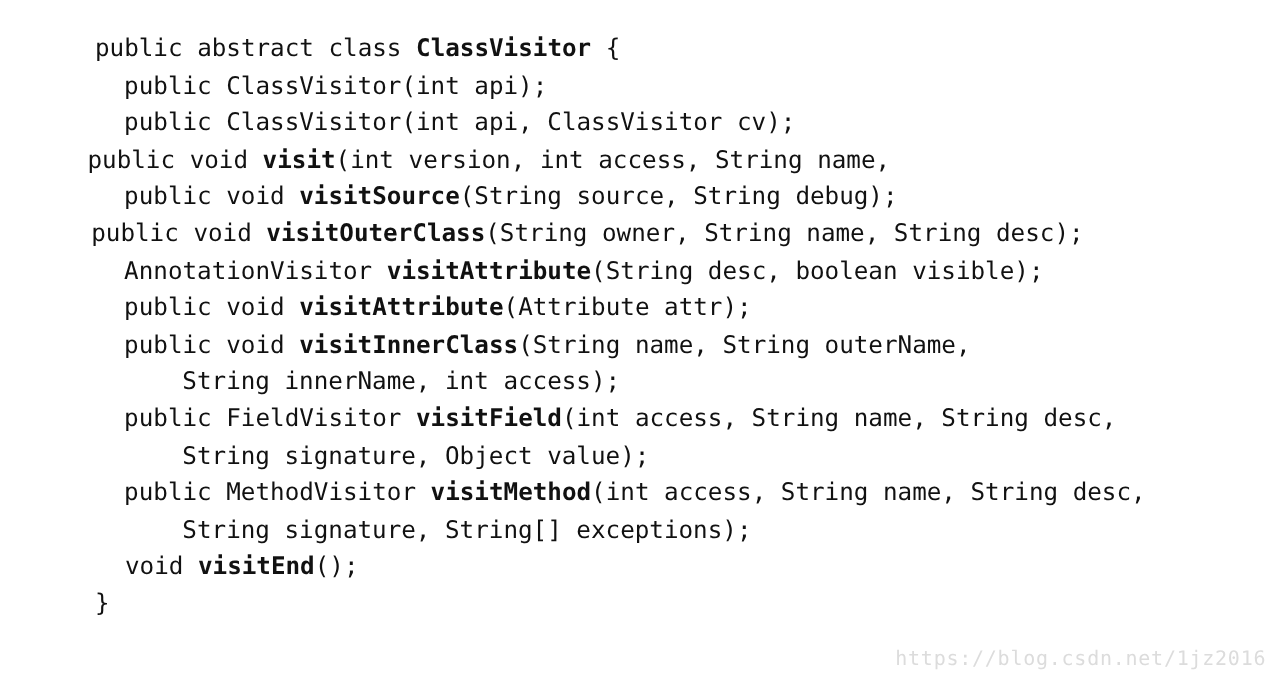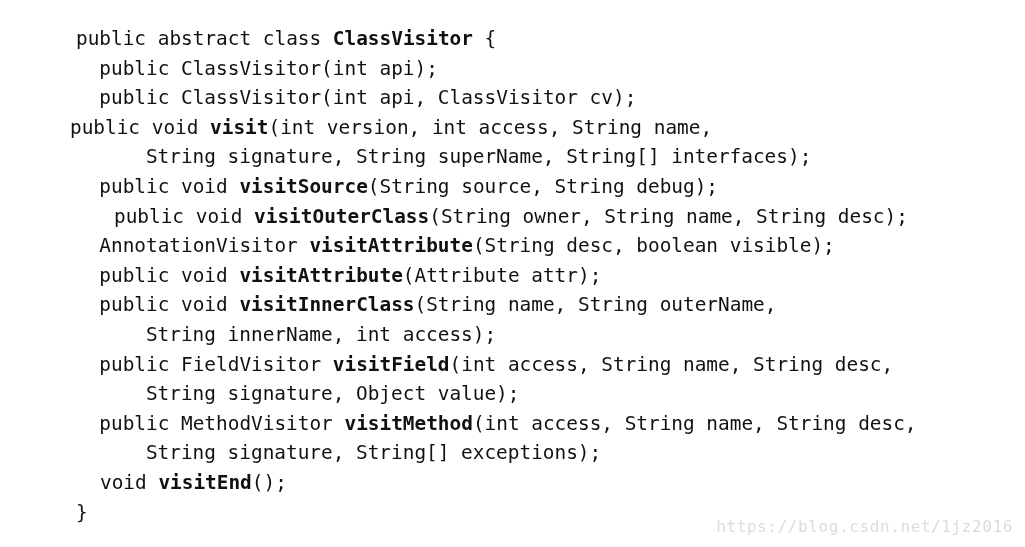--- a/index.html
+++ b/index.html
@@ -54,23 +54,22 @@
   }
 </style>
 </head>
 <body>
 
 <div id="code-listing">
     <div class="code-line" style="padding-left: 76px;"><span class="tok-plain">public abstract class </span><span class="tok-bold">ClassVisitor</span><span class="tok-plain"> {</span></div>
     <div class="code-line" style="padding-left: 99.3px;"><span class="tok-plain">public ClassVisitor(int api);</span></div>
     <div class="code-line" style="padding-left: 99.3px;"><span class="tok-plain">public ClassVisitor(int api, ClassVisitor cv);</span></div>
     <div class="code-line" style="padding-left: 70px;"><span class="tok-plain">public void </span><span class="tok-bold">visit</span><span class="tok-plain">(int version, int access, String name,</span></div>
-    <div class="code-line" style="padding-left: 145.9px;"><span class="tok-plain">String signature, String superName, String[] interfaces);</span></div>
     <div class="code-line" style="padding-left: 99.3px;"><span class="tok-plain">public void </span><span class="tok-bold">visitSource</span><span class="tok-plain">(String source, String debug);</span></div>
-    <div class="code-line" style="padding-left: 114px;"><span class="tok-plain">public void </span><span class="tok-bold">visitOuterClass</span><span class="tok-plain">(String owner, String name, String desc);</span></div>
+    <div class="code-line" style="padding-left: 73px;"><span class="tok-plain">public void </span><span class="tok-bold">visitOuterClass</span><span class="tok-plain">(String owner, String name, String desc);</span></div>
     <div class="code-line" style="padding-left: 99.3px;"><span class="tok-plain">AnnotationVisitor </span><span class="tok-bold">visitAttribute</span><span class="tok-plain">(String desc, boolean visible);</span></div>
     <div class="code-line" style="padding-left: 99.3px;"><span class="tok-plain">public void </span><span class="tok-bold">visitAttribute</span><span class="tok-plain">(Attribute attr);</span></div>
     <div class="code-line" style="padding-left: 99.3px;"><span class="tok-plain">public void </span><span class="tok-bold">visitInnerClass</span><span class="tok-plain">(String name, String outerName,</span></div>
     <div class="code-line" style="padding-left: 145.9px;"><span class="tok-plain">String innerName, int access);</span></div>
     <div class="code-line" style="padding-left: 99.3px;"><span class="tok-plain">public FieldVisitor </span><span class="tok-bold">visitField</span><span class="tok-plain">(int access, String name, String desc,</span></div>
     <div class="code-line" style="padding-left: 145.9px;"><span class="tok-plain">String signature, Object value);</span></div>
     <div class="code-line" style="padding-left: 99.3px;"><span class="tok-plain">public MethodVisitor </span><span class="tok-bold">visitMethod</span><span class="tok-plain">(int access, String name, String desc,</span></div>
     <div class="code-line" style="padding-left: 145.9px;"><span class="tok-plain">String signature, String[] exceptions);</span></div>
     <div class="code-line" style="padding-left: 89px; margin-left: 11px;"><span class="tok-plain">void </span><span class="tok-bold">visitEnd</span><span class="tok-plain">();</span></div>
     <div class="code-line" style="padding-left: 76px;"><span class="tok-plain">}</span></div>

